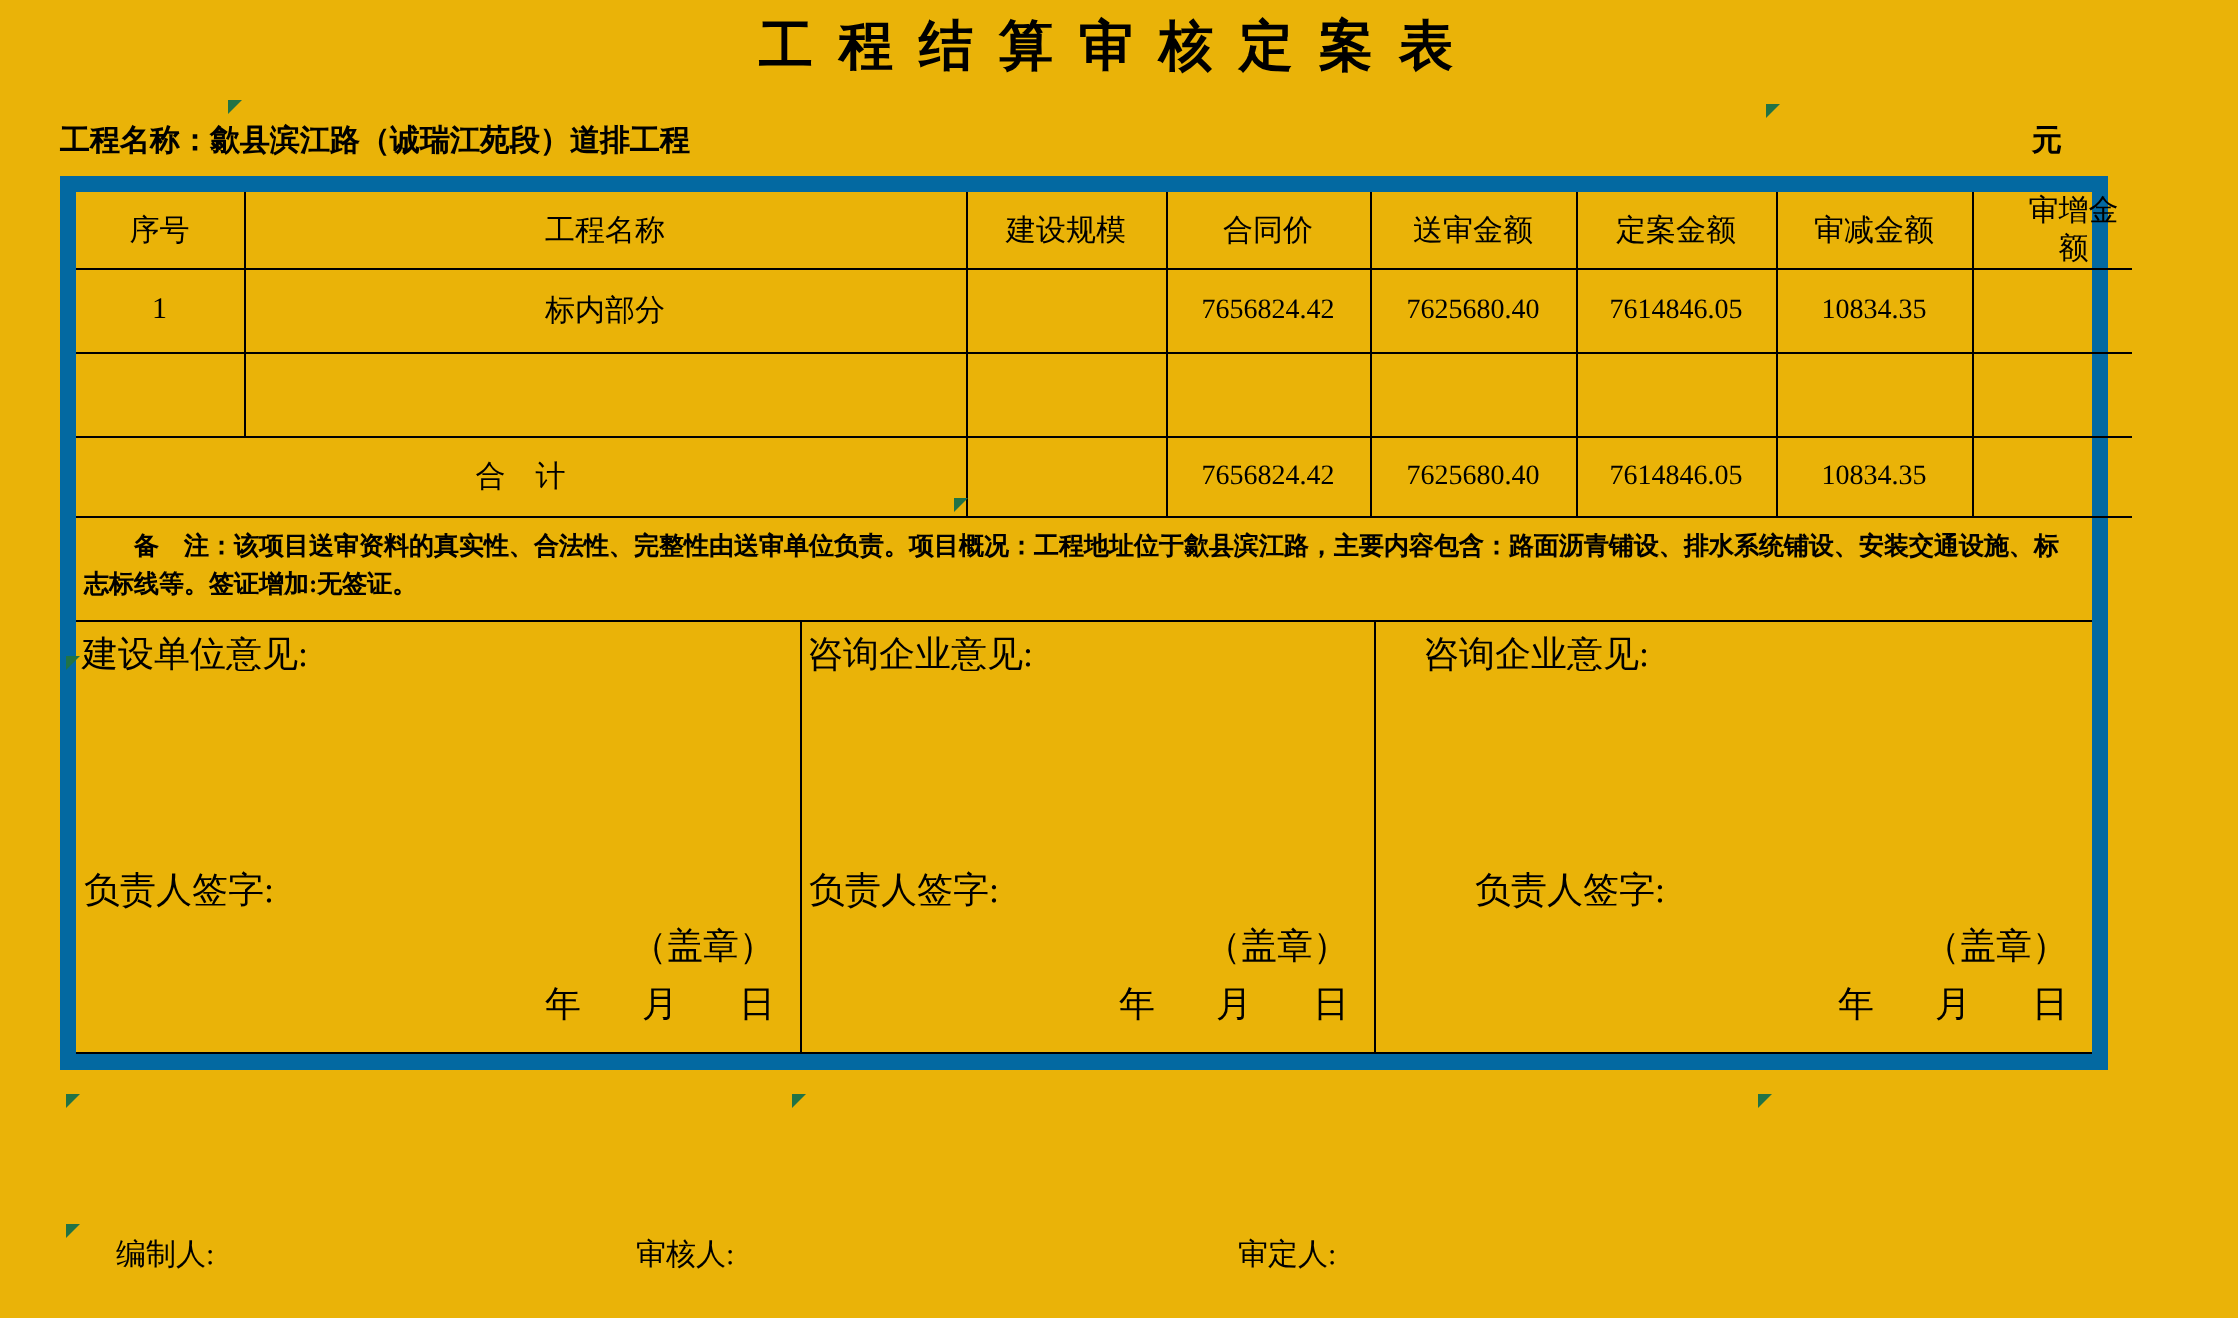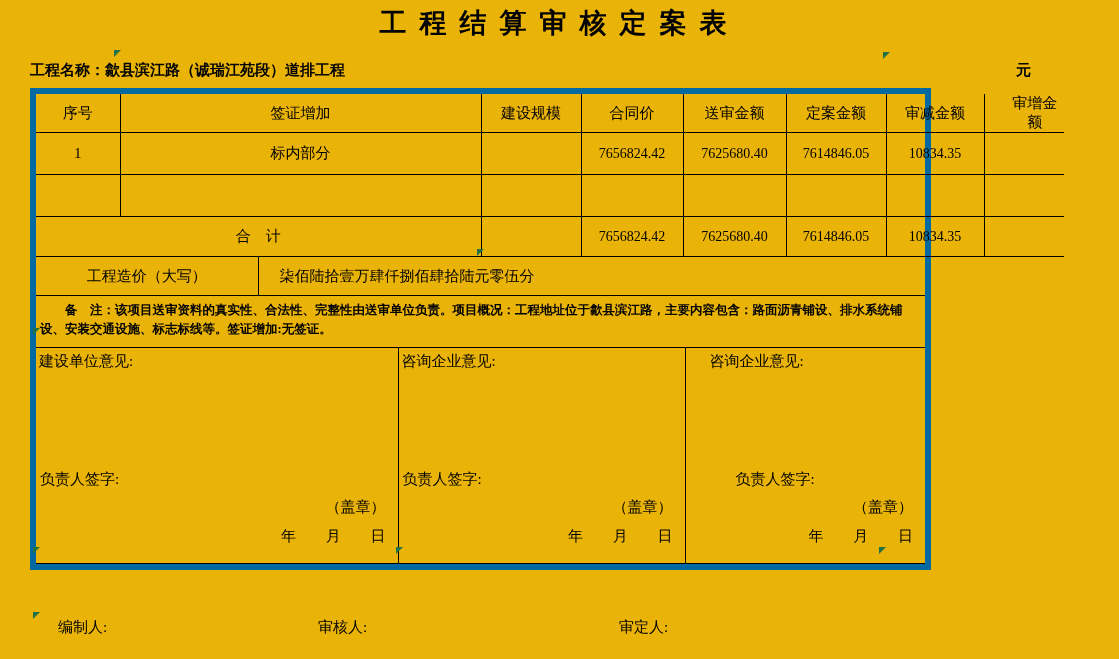--- a/index.html
+++ b/index.html
@@ -2,34 +2,34 @@
 <html><head>
 <meta charset="utf-8">
 <style>
   html,body{margin:0;padding:0;background:#fff;}
   .page{position:relative;width:1119px;height:659px;background:#eab308;color:#000;
         font-family:Liberation Serif, serif;overflow:hidden;}
   .title{position:absolute;top:5px;left:0;width:100%;text-align:center;
          font-size:27px;font-weight:bold;letter-spacing:13px;}
   .subtitle{position:absolute;top:61px;left:30px;font-size:15px;font-weight:bold;}
   .unit{position:absolute;top:61px;left:1016px;font-size:15px;font-weight:bold;}
-  .frame{position:absolute;left:30px;top:88px;width:901px;border:6px solid #0369a1;box-sizing:border-box;}
+  .frame{position:absolute;left:30px;top:88px;width:1024px;border:8px solid #0369a1;box-sizing:border-box;}
   .frame table{border-collapse:collapse;table-layout:fixed;width:100%;}
   .frame table:not(:first-child){margin-top:-1px;}
   .frame td{border:1px solid #000;text-align:center;vertical-align:middle;
             font-size:15px;padding:0;overflow:hidden;}
   .frame td:first-child{border-left:none;}
   .frame td:last-child{border-right:none;padding-left:21px;}
   .frame table:first-child tr:first-child td{border-top:none;}
   tr.h37{height:37px} tr.h42{height:42px} tr.h38{height:38px} tr.h40{height:40px} tr.h39{height:39px}
   td.num{font-size:14px;}
   td.words-value{text-align:left;padding-left:6px;}
   .remark{height:52px;box-sizing:border-box;padding:5px 6px 0 4px;font-size:12.5px;
           font-weight:bold;line-height:19px;text-align:left;text-indent:2em;}
-  td.op-cell{height:215px;vertical-align:top;text-align:left;position:relative;font-size:15px;}
+  td.op-cell{height:215px;vertical-align:top;text-align:left;position:relative;font-size:18px;}
   .op-label{padding:4px 0 0 3px;}
   .op-sign{position:absolute;top:122px;left:4px;}
   .op-sign.indent{left:50px;}
   .op-seal{position:absolute;top:150px;right:12px;}
   .op-date{position:absolute;top:179px;right:12px;word-spacing:26px;}
   .footer-label{position:absolute;top:618px;font-size:15px;}
   .tri{position:absolute;width:0;height:0;border-top:7px solid #217346;border-right:7px solid transparent;}
 </style>
 </head>
 <body>
@@ -50,21 +50,21 @@
           <col style="width:100px">
           <col style="width:102px">
         <col style="width:103px">
           <col style="width:100px">
           <col style="width:98px">
           <col style="width:80px">
       </colgroup>
       <tbody>
           <tr class="h37">
         <td>序号</td>
-        <td>签证增加</td>
+        <td>工程名称</td>
         <td>建设规模</td>
         <td>合同价</td>
         <td>送审金额</td>
         <td>定案金额</td>
         <td>审减金额</td>
         <td>审增金额</td>
       </tr>
       <tr class="h42">
         <td>1</td>
         <td>标内部分</td>
@@ -90,32 +90,20 @@
         <td></td>
         <td class="num">7656824.42</td>
         <td class="num">7625680.40</td>
         <td class="num">7614846.05</td>
         <td class="num">10834.35</td>
         <td class="num"></td>
       </tr>
     </tbody>
       </table>
 
-    <table>
-      <colgroup>
-          <col style="width:222px">
-          <col>
-        </colgroup>
-      <tbody>
-          <tr class="h39">
-        <td>工程造价（大写）</td>
-        <td class="words-value">柒佰陆拾壹万肆仟捌佰肆拾陆元零伍分</td>
-      </tr>
-    </tbody>
-      </table>
 
     <div class="remark">备　注：该项目送审资料的真实性、合法性、完整性由送审单位负责。项目概况：工程地址位于歙县滨江路，主要内容包含：路面沥青铺设、排水系统铺设、安装交通设施、标志标线等。签证增加:无签证。</div>
 
     <table>
       <colgroup>
           <col style="width:362px">
           <col style="width:287px">
           <col>
         </colgroup>
       <tbody>

